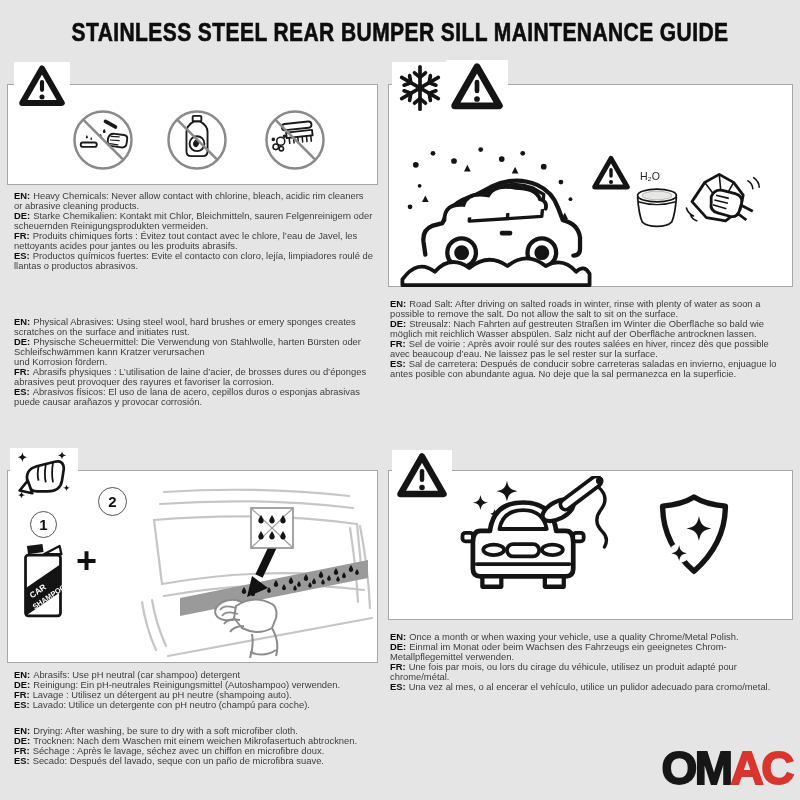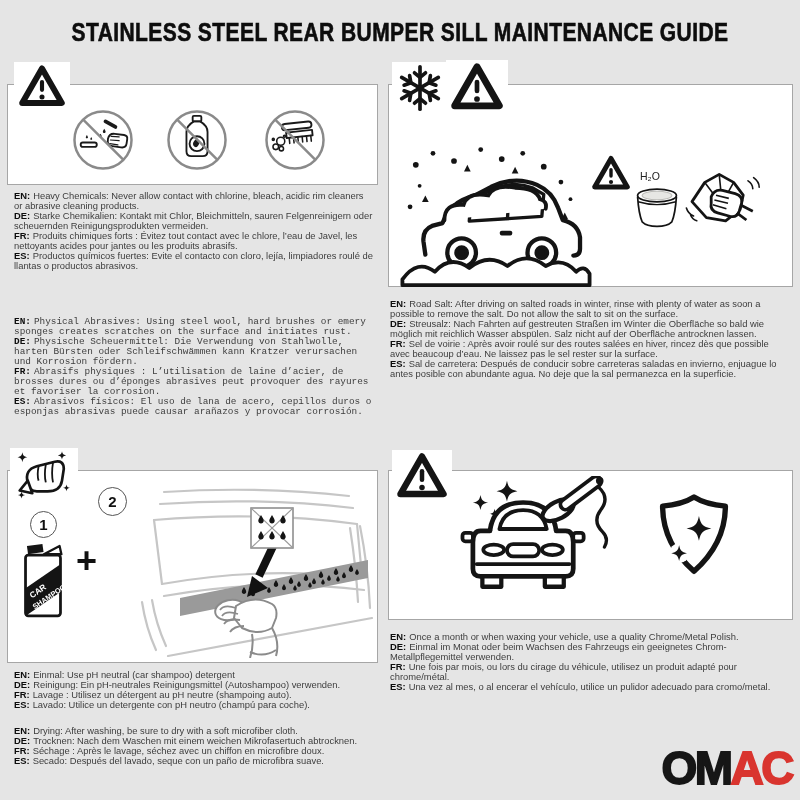--- a/index.html
+++ b/index.html
@@ -103,21 +103,21 @@
     </svg>
   </div>
 
   <div class="textcol" style="left:14px;top:191px;width:360px;">
     <div class="entry"><b class="lang">EN:</b><span>Heavy Chemicals: Never allow contact with chlorine, bleach, acidic rim cleaners or abrasive cleaning products.</span></div>
     <div class="entry"><b class="lang">DE:</b><span>Starke Chemikalien: Kontakt mit Chlor, Bleichmitteln, sauren Felgenreinigern oder scheuernden Reinigungsprodukten vermeiden.</span></div>
     <div class="entry"><b class="lang">FR:</b><span>Produits chimiques forts : Évitez tout contact avec le chlore, l’eau de Javel, les nettoyants acides pour jantes ou les produits abrasifs.</span></div>
     <div class="entry"><b class="lang">ES:</b><span>Productos químicos fuertes: Evite el contacto con cloro, lejía, limpiadores roulé de llantas o productos abrasivos.</span></div>
   </div>
 
-  <div class="textcol" style="left:14px;top:317px;width:360px;font-family:Liberation Mono, monospace;">
+  <div class="textcol" style="left:14px;top:317px;width:360px;">
     <div class="entry"><b class="lang">EN:</b><span>Physical Abrasives: Using steel wool, hard brushes or emery sponges creates scratches on the surface and initiates rust.</span></div>
     <div class="entry"><b class="lang">DE:</b><span>Physische Scheuermittel: Die Verwendung von Stahlwolle, harten Bürsten oder Schleifschwämmen kann Kratzer verursachen
 und Korrosion fördern.</span></div>
     <div class="entry"><b class="lang">FR:</b><span>Abrasifs physiques : L’utilisation de laine d’acier, de brosses dures ou d’éponges abrasives peut provoquer des rayures et favoriser la corrosion.</span></div>
     <div class="entry"><b class="lang">ES:</b><span>Abrasivos físicos: El uso de lana de acero, cepillos duros o esponjas abrasivas puede causar arañazos y provocar corrosión.</span></div>
   </div>
 
   <div class="frame" style="left:388px;top:84px;width:403px;height:201px;"></div>
 
   <div class="iconwrap" style="left:392px;top:62px;">
@@ -310,21 +310,21 @@
         <ellipse cx="106" cy="124" rx="15" ry="10" transform="rotate(-12 106 124)"></ellipse>
         <path d="M112 120 Q130 108 148 118 Q154 122 152 132 L148 142 Q134 150 118 142 L110 132 Z"></path>
         <path d="M112 122 Q100 118 96 124 M114 128 Q102 124 98 130 M116 134 Q104 132 100 138 M120 140 Q110 140 106 146" fill="none" stroke-width="1.8"></path>
         <path d="M148 142 Q156 156 152 170 M128 148 Q130 160 126 172" fill="none"></path>
         <path d="M126 166 Q140 172 152 164" fill="none"></path>
       </g>
     </svg>
   </div>
 
   <div class="textcol" style="left:14px;top:670px;width:360px;">
-    <div class="entry"><b class="lang">EN:</b><span>Einmal: Use pH neutral (car shampoo) detergent</span></div>
+    <div class="entry"><b class="lang">EN:</b><span>Abrasifs: Use pH neutral (car shampoo) detergent</span></div>
     <div class="entry"><b class="lang">DE:</b><span>Reinigung: Ein pH-neutrales Reinigungsmittel (Autoshampoo) verwenden.</span></div>
     <div class="entry"><b class="lang">FR:</b><span>Lavage : Utilisez un détergent au pH neutre (shampoing auto).</span></div>
     <div class="entry"><b class="lang">ES:</b><span>Lavado: Utilice un detergente con pH neutro (champú para coche).</span></div>
   </div>
 
   <div class="textcol" style="left:14px;top:726px;width:360px;">
     <div class="entry"><b class="lang">EN:</b><span>Drying: After washing, be sure to dry with a soft microfiber cloth.</span></div>
     <div class="entry"><b class="lang">DE:</b><span>Trocknen: Nach dem Waschen mit einem weichen Mikrofasertuch abtrocknen.</span></div>
     <div class="entry"><b class="lang">FR:</b><span>Séchage : Après le lavage, séchez avec un chiffon en microfibre doux.</span></div>
     <div class="entry"><b class="lang">ES:</b><span>Secado: Después del lavado, seque con un paño de microfibra suave.</span></div>

